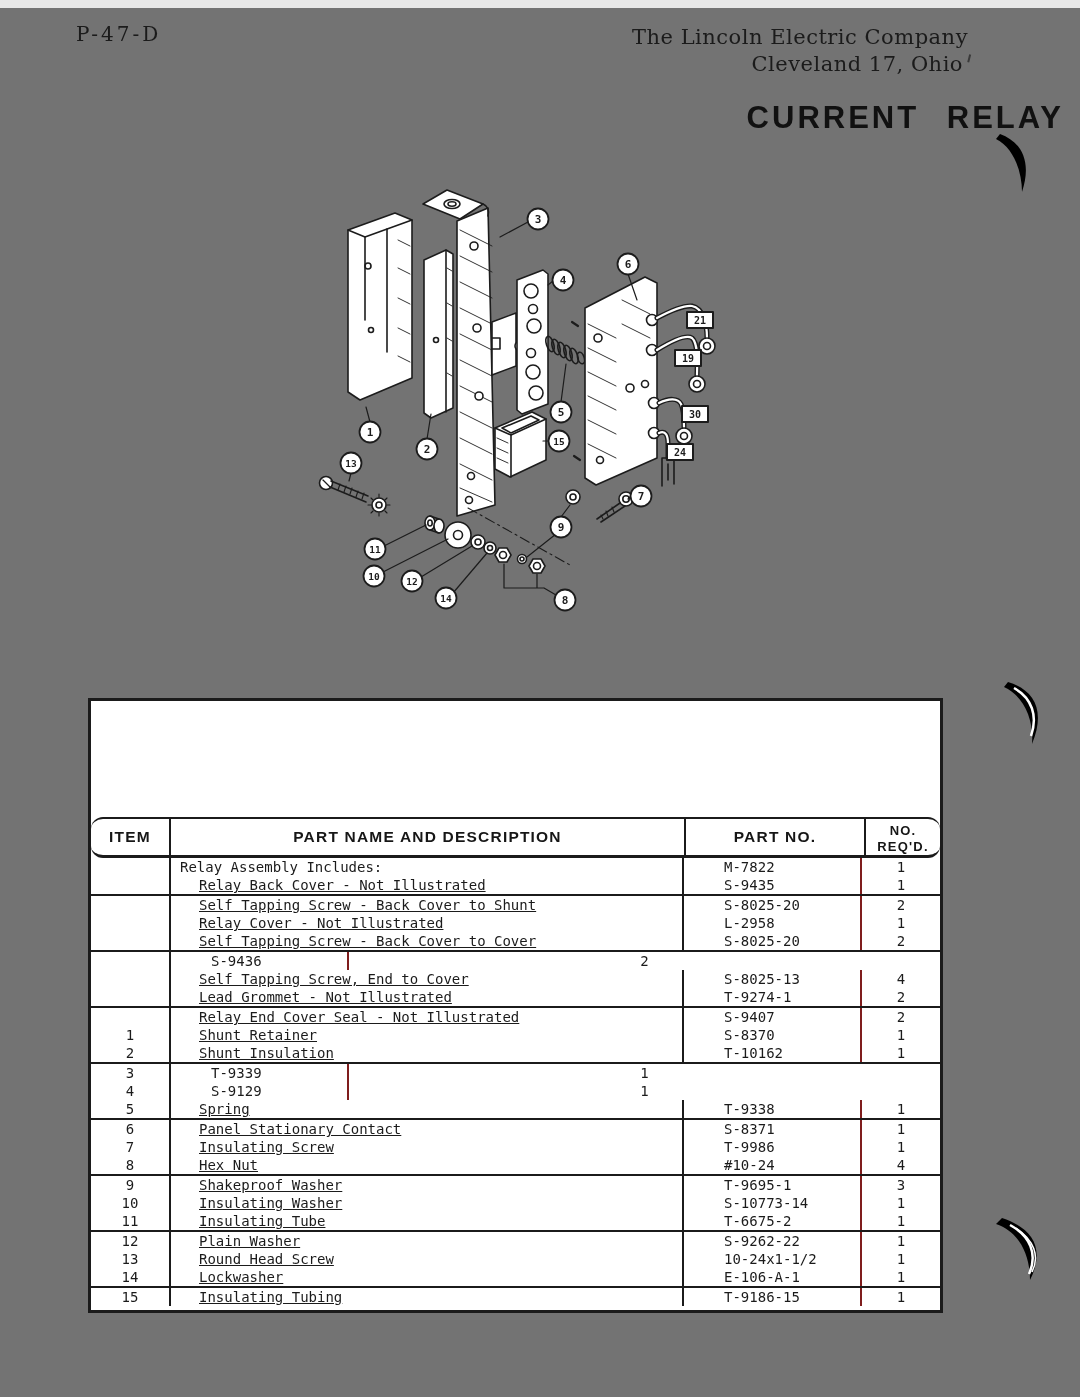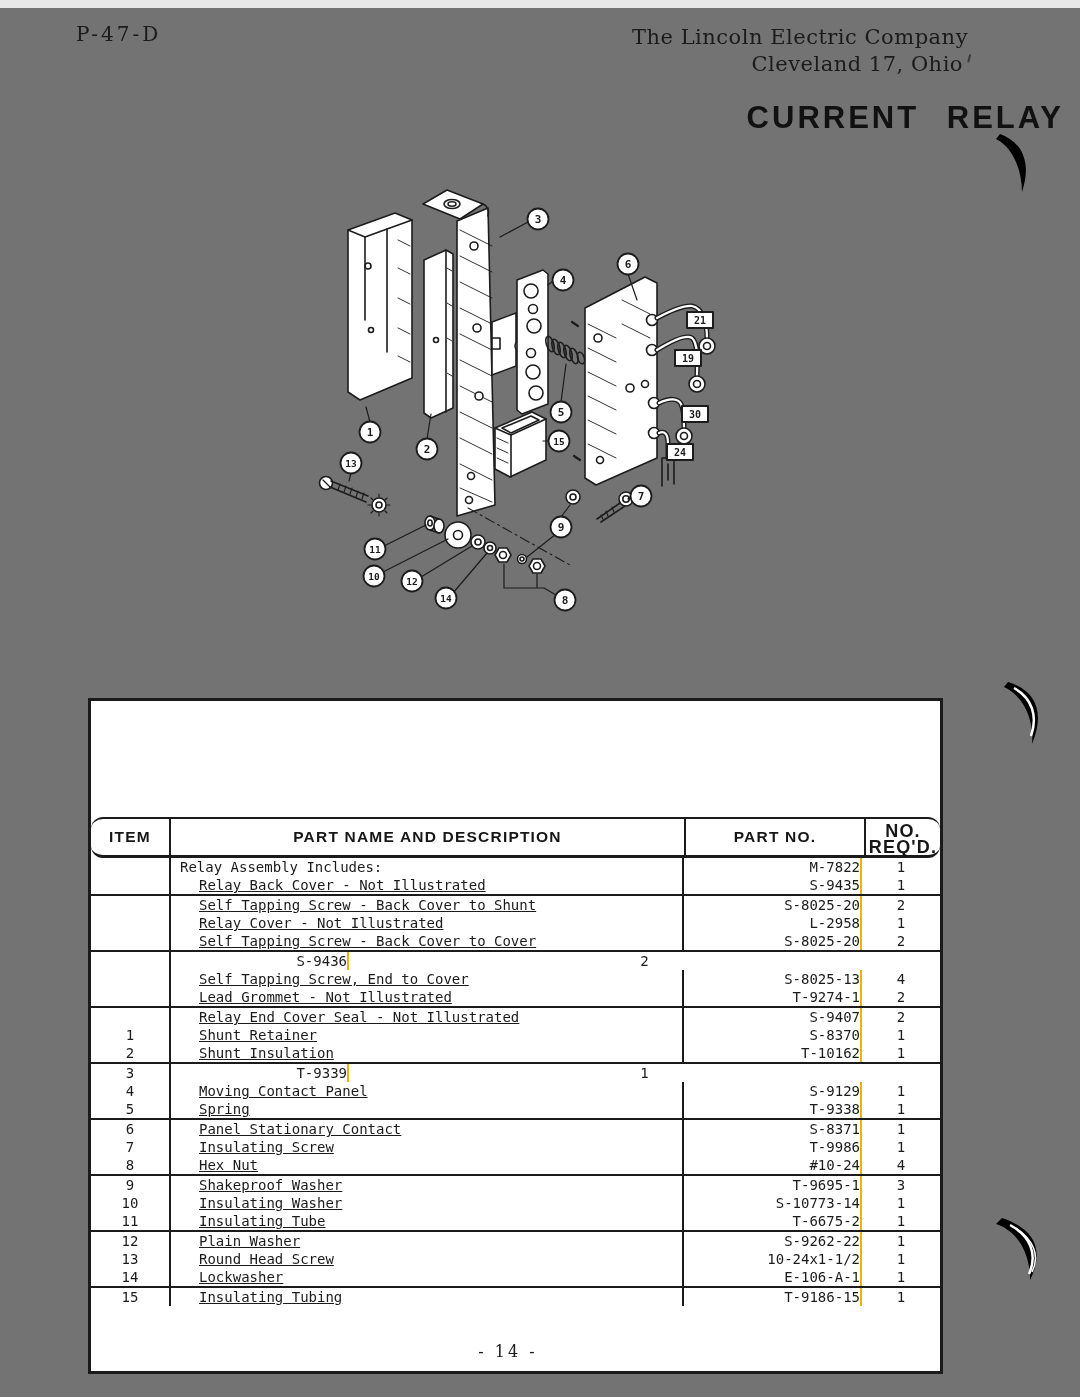--- a/index.html
+++ b/index.html
@@ -38,28 +38,28 @@
   .tblank { height:116px; }
   .thead {
     display:flex; border-top:2px solid #1b1b1b; border-bottom:3px solid #1b1b1b;
     height:36px; align-items:center;
     font-family:"Liberation Sans", sans-serif; font-weight:700; font-size:15.5px;
     letter-spacing:1.2px; color:#161616;border-radius:12px;
   }
   .thead .h-item { width:78px; text-align:center; border-right:2px solid #1b1b1b; align-self:stretch; line-height:36px; }
   .thead .h-desc { width:513px; text-align:center; border-right:2px solid #1b1b1b; align-self:stretch; line-height:36px; }
   .thead .h-part { width:178px; text-align:center; border-right:2px solid #1b1b1b; align-self:stretch; line-height:36px; }
-  .thead .h-req  { flex:1; text-align:center; font-size:18px; line-height:16px; padding-top:4px; }
-  .tbody { height:513px;border-radius:31px; }
+  .thead .h-req  { flex:1; text-align:center; font-size:13px; line-height:16px; padding-top:4px; }
+  .tbody { height:452px;border-radius:31px; }
   .trow { display:flex; height:18px; line-height:18px; font-size:14px; }
   .trow.sep { border-bottom:2px solid #1b1b1b; }
   .c-item { width:78px; text-align:center; border-right:2px solid #1b1b1b; }
   .c-desc { width:513px; padding-left:9px; border-right:2px solid #1b1b1b; box-sizing:border-box; white-space:nowrap; }
   .trow.ind .c-desc { padding-left:28px;text-decoration:underline; }
-  .c-part { width:178px; padding-left:52px; border-right:2px solid #eab308; box-sizing:border-box; white-space:nowrap;text-align:right; }
+  .c-part { width:178px; padding-left:40px; border-right:2px solid #7f1d1d; box-sizing:border-box; white-space:nowrap; }
   .c-req  { flex:1; text-align:center; }
   
   .footer-wrap { position:absolute; left:0; top:1334px; width:1080px; text-align:center; }
   .page-number {
     display:inline-block; transform:translateX(-32px);
     font-family:"DejaVu Serif", serif; font-size:16px; letter-spacing:3px;
   }
   
   .crescent { position:absolute; }
 </style>
@@ -429,21 +429,20 @@
         </div>
 
         <div class="trow ind">
           <div class="c-item">3</div>
           <div class="c-part">T-9339</div>
           <div class="c-req">1</div>
         </div>
 
         <div class="trow ind">
           <div class="c-item">4</div>
-          <div class="c-desc">Moving Contact Panel</div>
           <div class="c-part">S-9129</div>
           <div class="c-req">1</div>
         </div>
 
         <div class="trow sep ind">
           <div class="c-item">5</div>
           <div class="c-desc">Spring</div>
           <div class="c-part">T-9338</div>
           <div class="c-req">1</div>
         </div>
@@ -513,23 +512,20 @@
 
         <div class="trow ind">
           <div class="c-item">15</div>
           <div class="c-desc">Insulating Tubing</div>
           <div class="c-part">T-9186-15</div>
           <div class="c-req">1</div>
         </div>
       </div>
   </div>
 
-  <div class="footer-wrap">
-    <span class="page-number">- 14 -</span>
-  </div>
 
   <svg class="crescent" style="left:996px; top:126px;" width="44" height="66" viewBox="0 0 44 66">
     <path d="M4,0 C26,8 36,28 26,58 C26,38 18,14 0,5 Z" fill="#000"></path>
   </svg>
   <svg class="crescent" style="left:1004px; top:674px;" width="46" height="66" viewBox="0 0 46 66">
     <path d="M4,0 C30,8 42,28 28,62 C30,38 20,14 0,5 Z" fill="#000"></path>
     <path d="M10,6 C28,16 34,34 27,54" stroke="#fff" stroke-width="2.5" fill="none"></path>
   </svg>
   <svg class="crescent" style="left:996px; top:1210px;" width="56" height="66" viewBox="0 0 56 66">
     <path d="M6,0 C36,10 50,30 34,62 C34,38 24,14 0,6 Z" fill="#000"></path>

